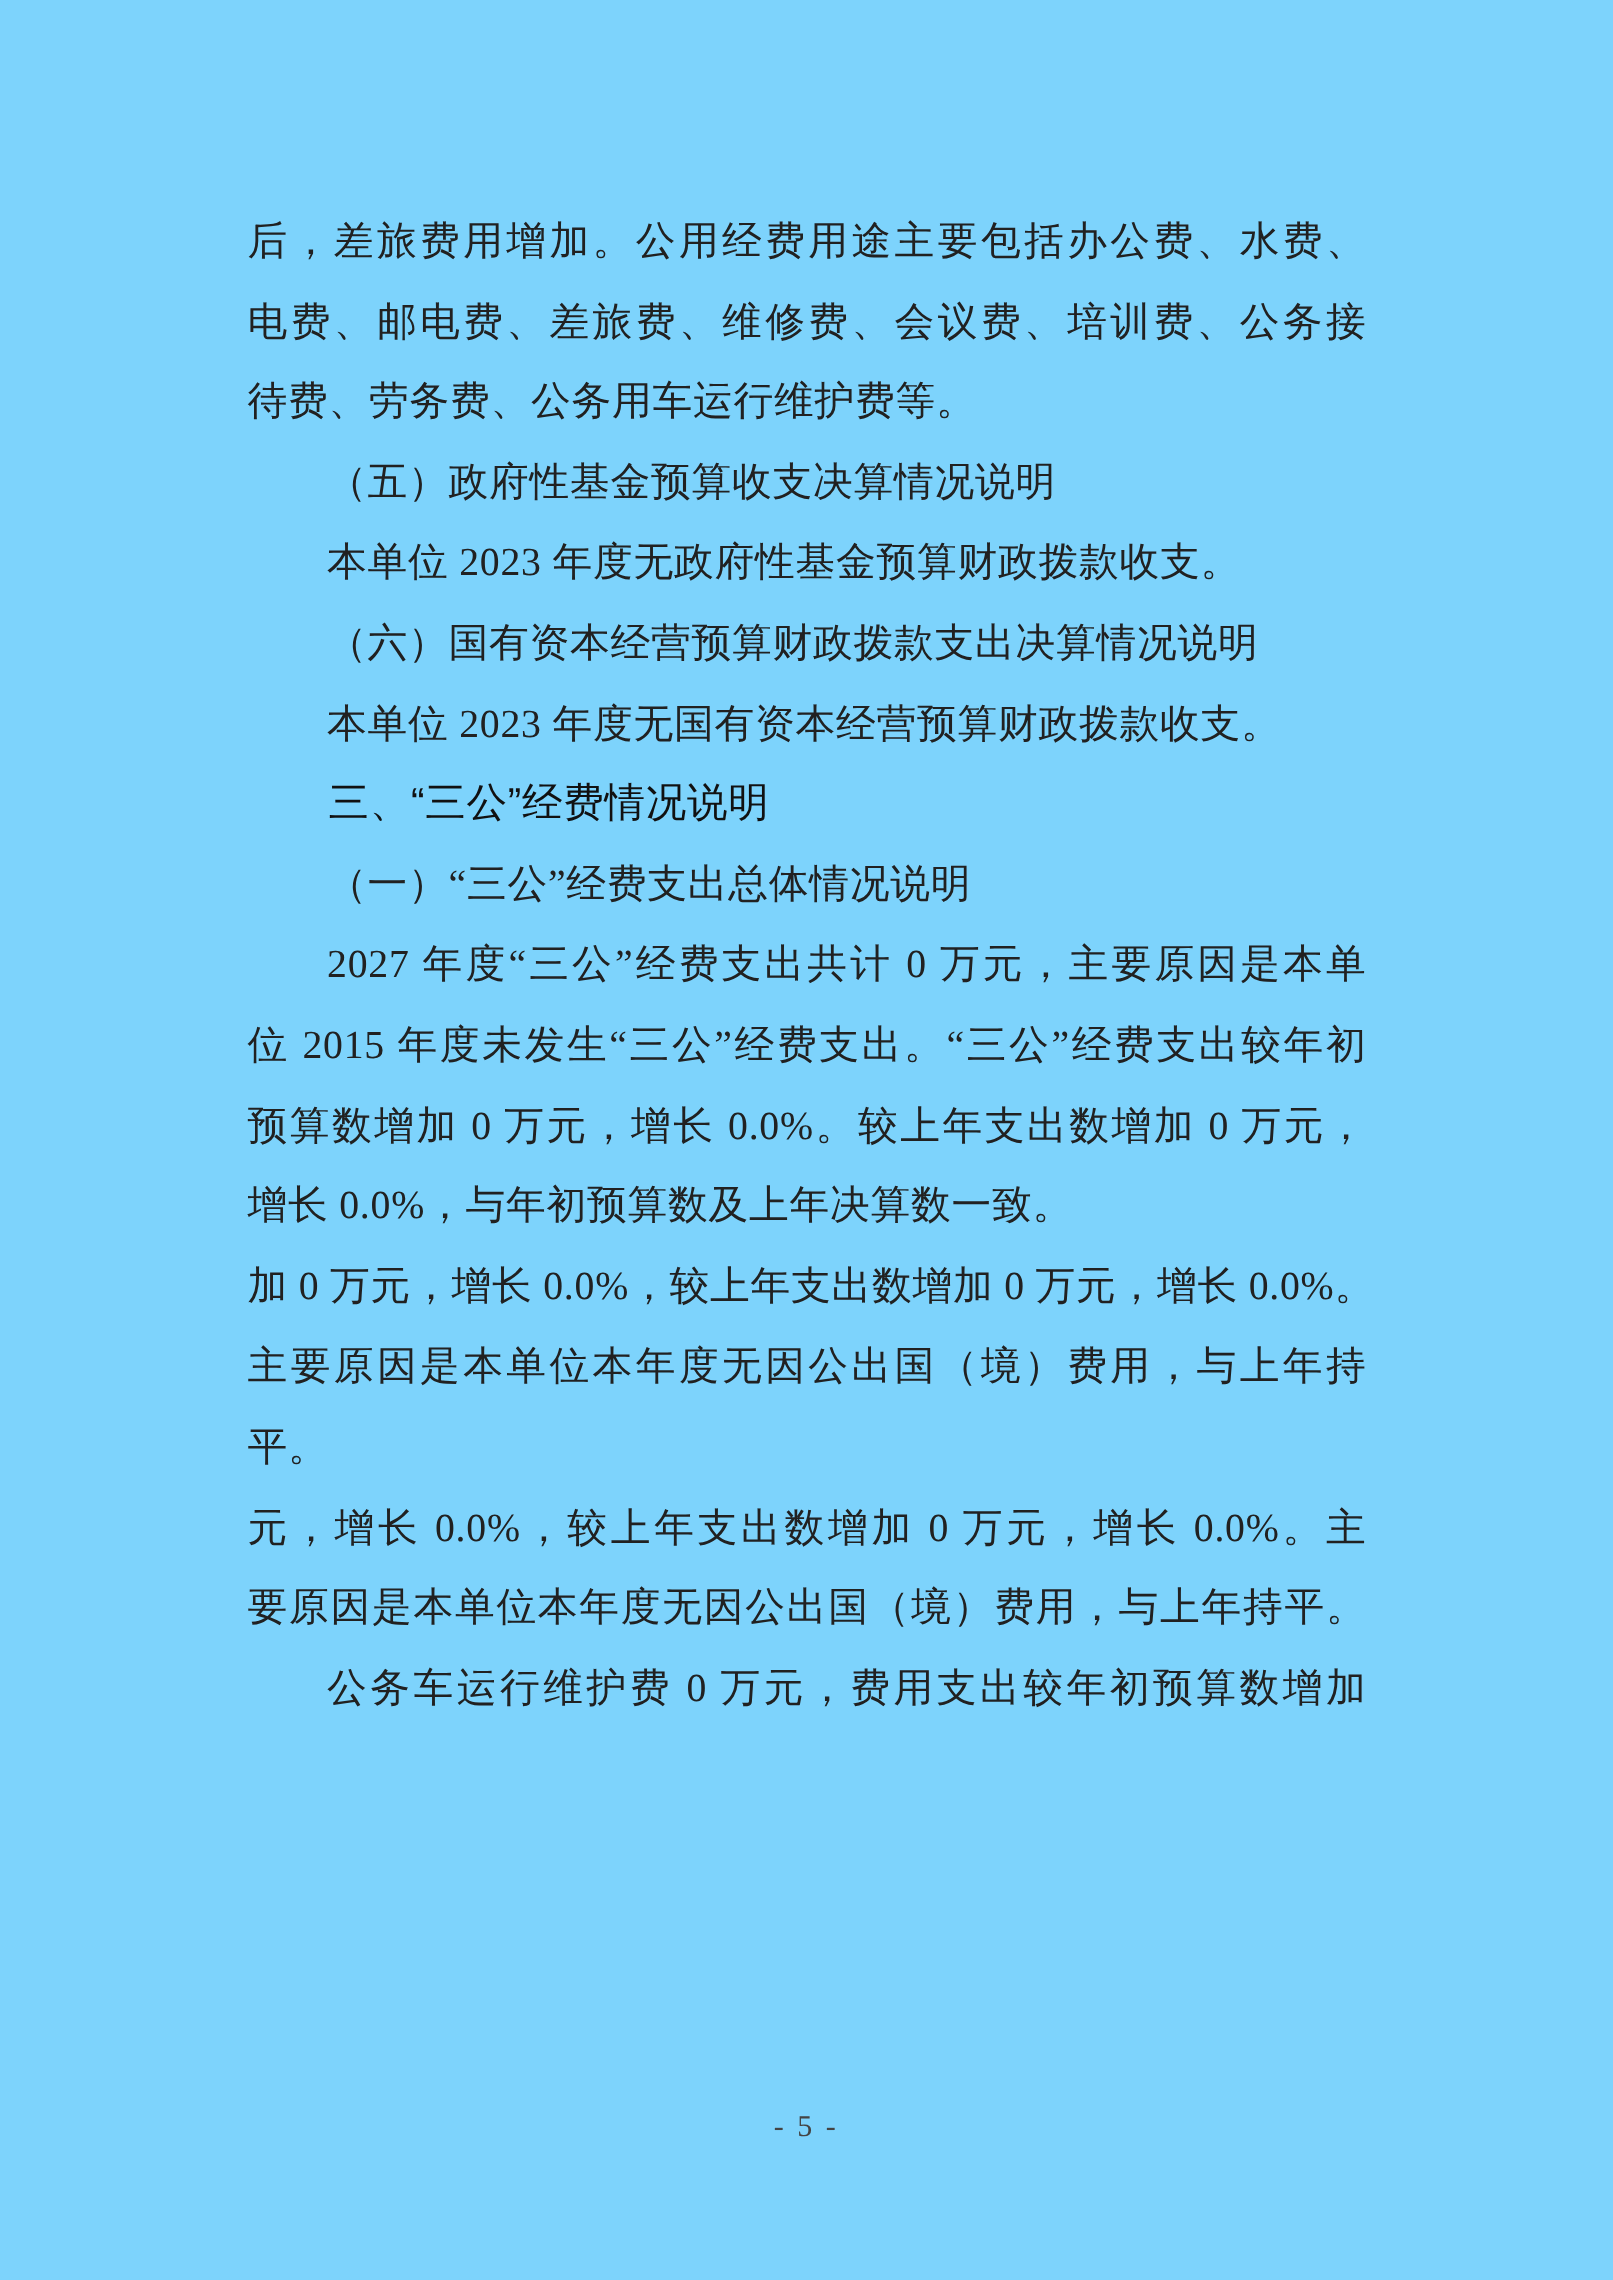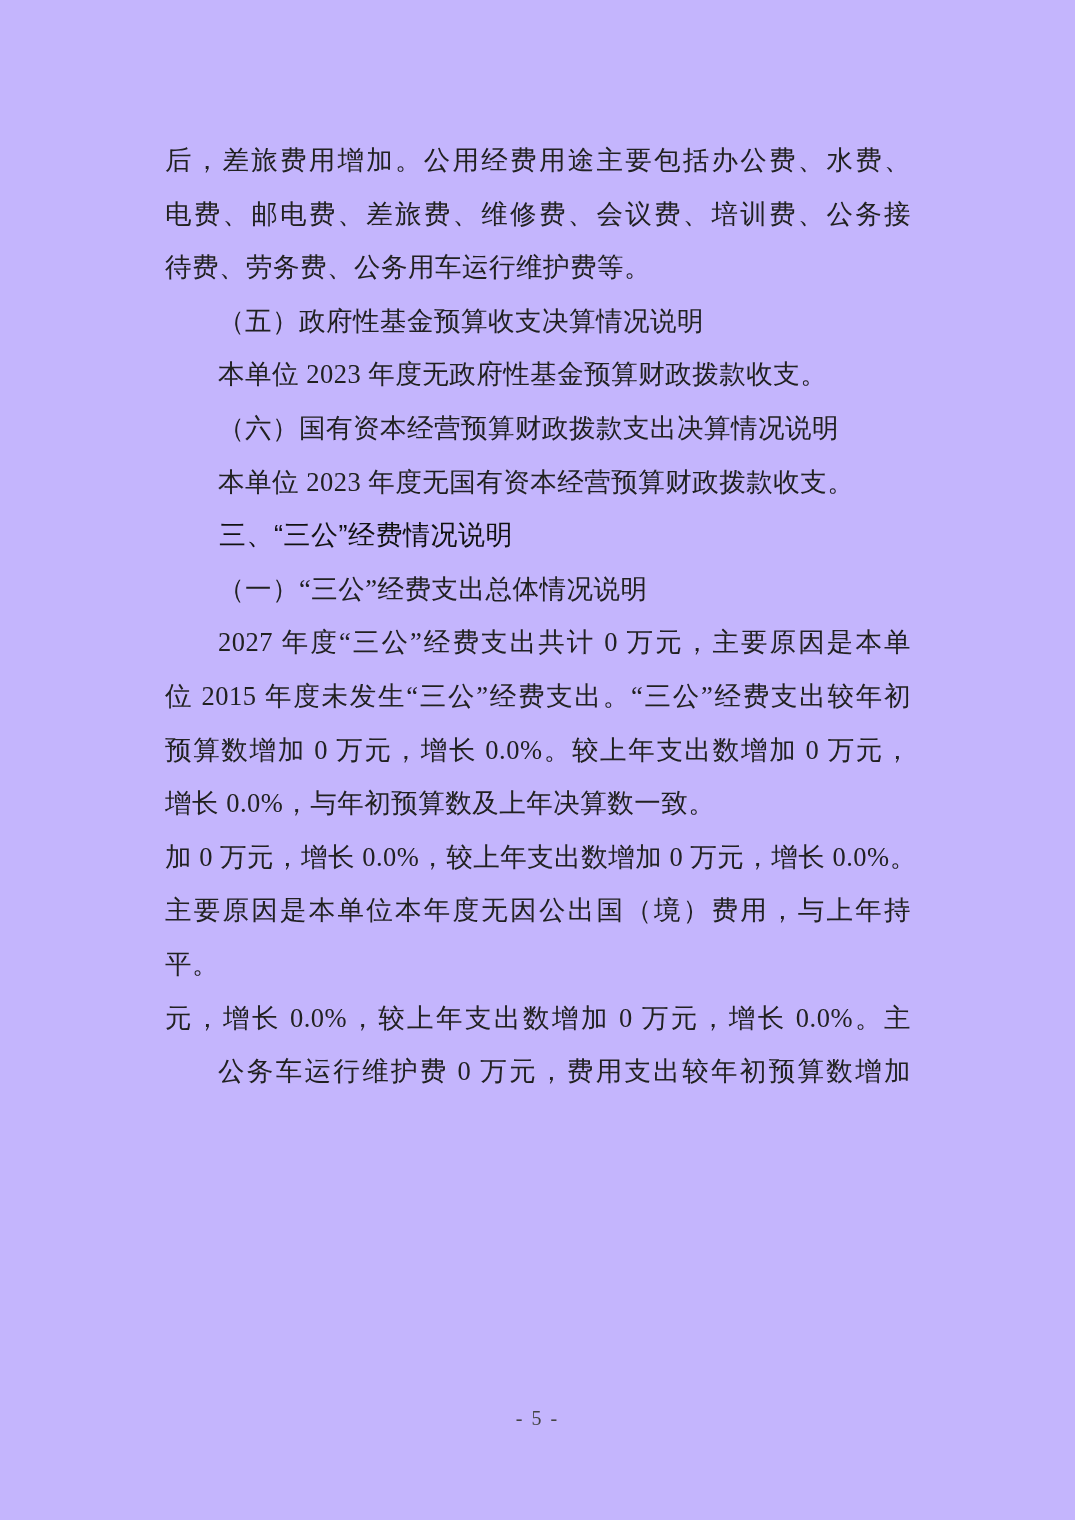--- a/index.html
+++ b/index.html
@@ -4,21 +4,21 @@
 <style>
   html, body {
     margin: 0;
     padding: 0;
     background: #ffffff;
   }
   .page {
     position: relative;
     width: 1075px;
     height: 1520px;
-    background: #c4b5fd;
+    background: #7dd3fc;
     overflow: hidden;
     font-family: "Liberation Serif", "DejaVu Serif", serif;
     color: #212121;
   }
   .content {
     position: absolute;
     left: 165px;
     top: 134px;
     width: 746px;
   }
@@ -75,17 +75,18 @@
     <div class="line ind heading">三、“三公”经费情况说明</div>
     <div class="line ind">（一）“三公”经费支出总体情况说明</div>
     <div class="line ind j">2027 年度“三公”经费支出共计 0 万元，主要原因是本单</div>
     <div class="line j">位 2015 年度未发生“三公”经费支出。“三公”经费支出较年初</div>
     <div class="line j">预算数增加 0 万元，增长 0.0%。较上年支出数增加 0 万元，</div>
     <div class="line">增长 0.0%，与年初预算数及上年决算数一致。</div>
     <div class="line j">加 0 万元，增长 0.0%，较上年支出数增加 0 万元，增长 0.0%。</div>
     <div class="line j">主要原因是本单位本年度无因公出国（境）费用，与上年持</div>
     <div class="line">平。</div>
     <div class="line j">元，增长 0.0%，较上年支出数增加 0 万元，增长 0.0%。主</div>
+    <div class="line j">要原因是本单位本年度无因公出国（境）费用，与上年持平。</div>
     <div class="line ind j">公务车运行维护费 0 万元，费用支出较年初预算数增加</div>
   </div>
 
   <div class="footer">- 5 -</div>
 </div>
 
 </body></html>

